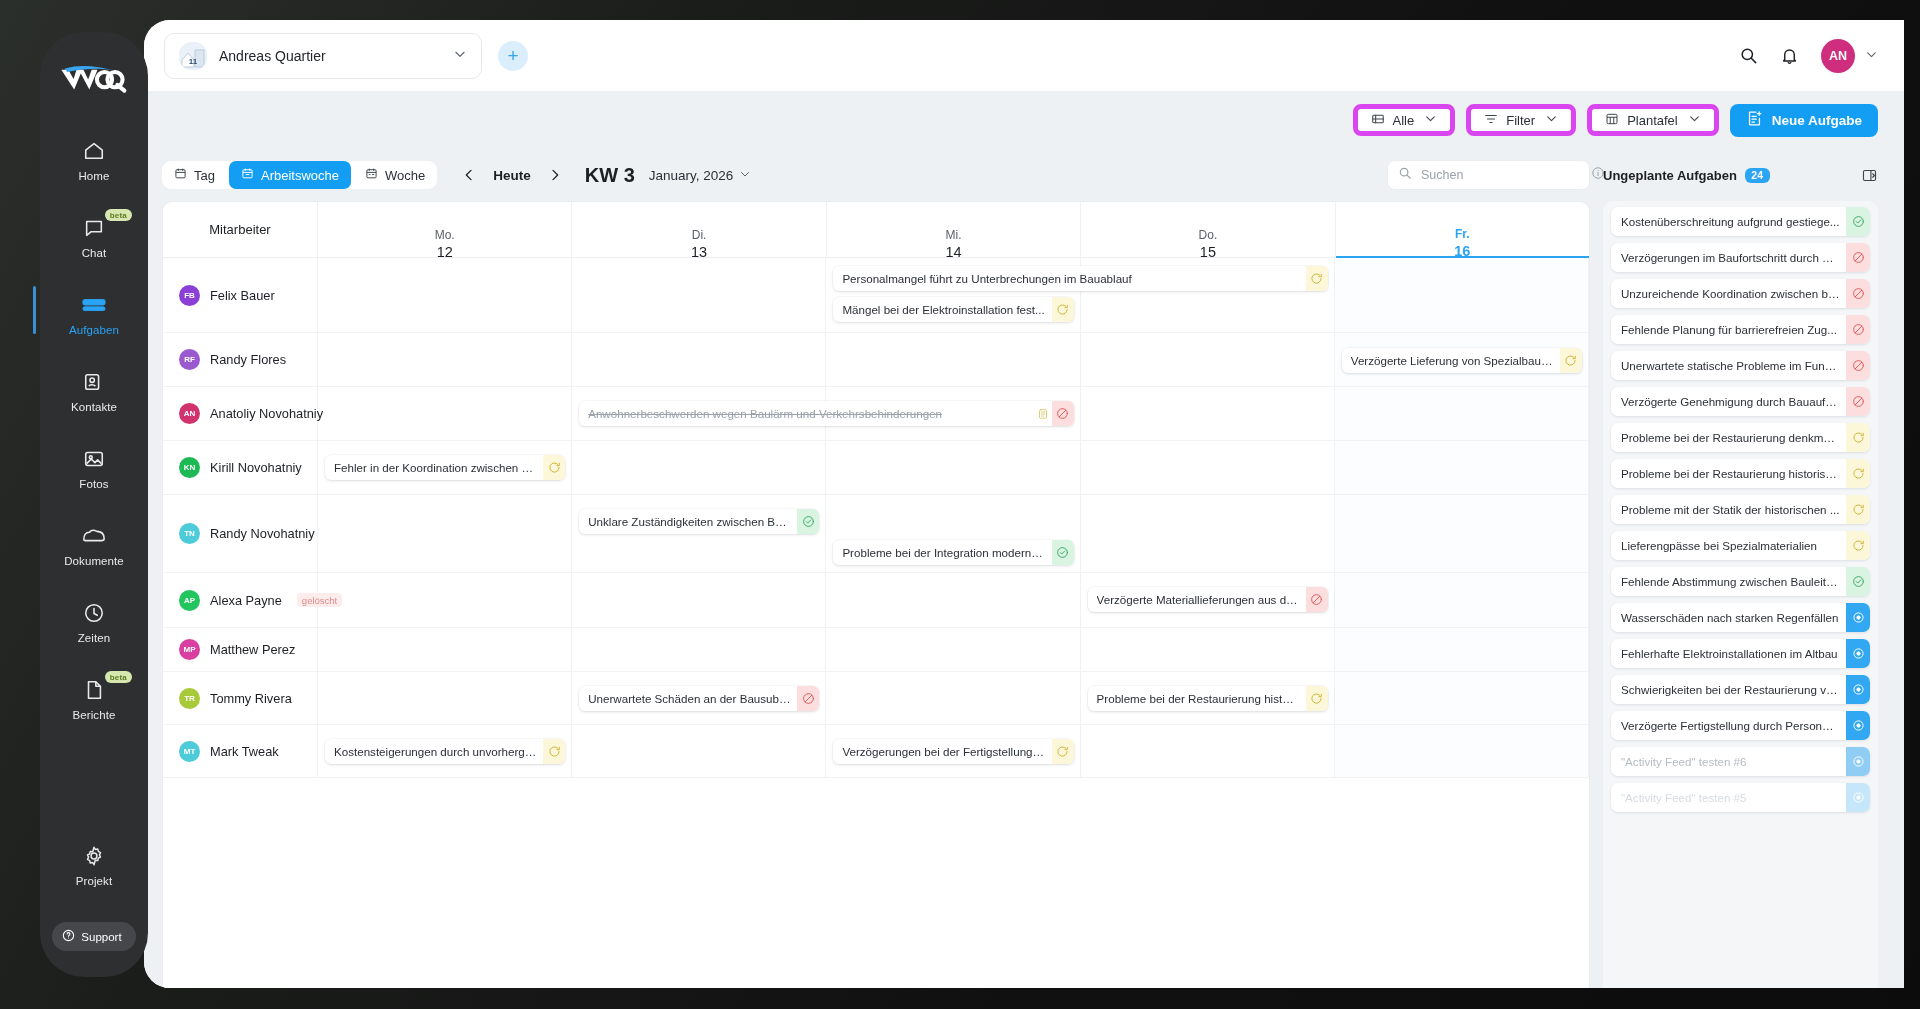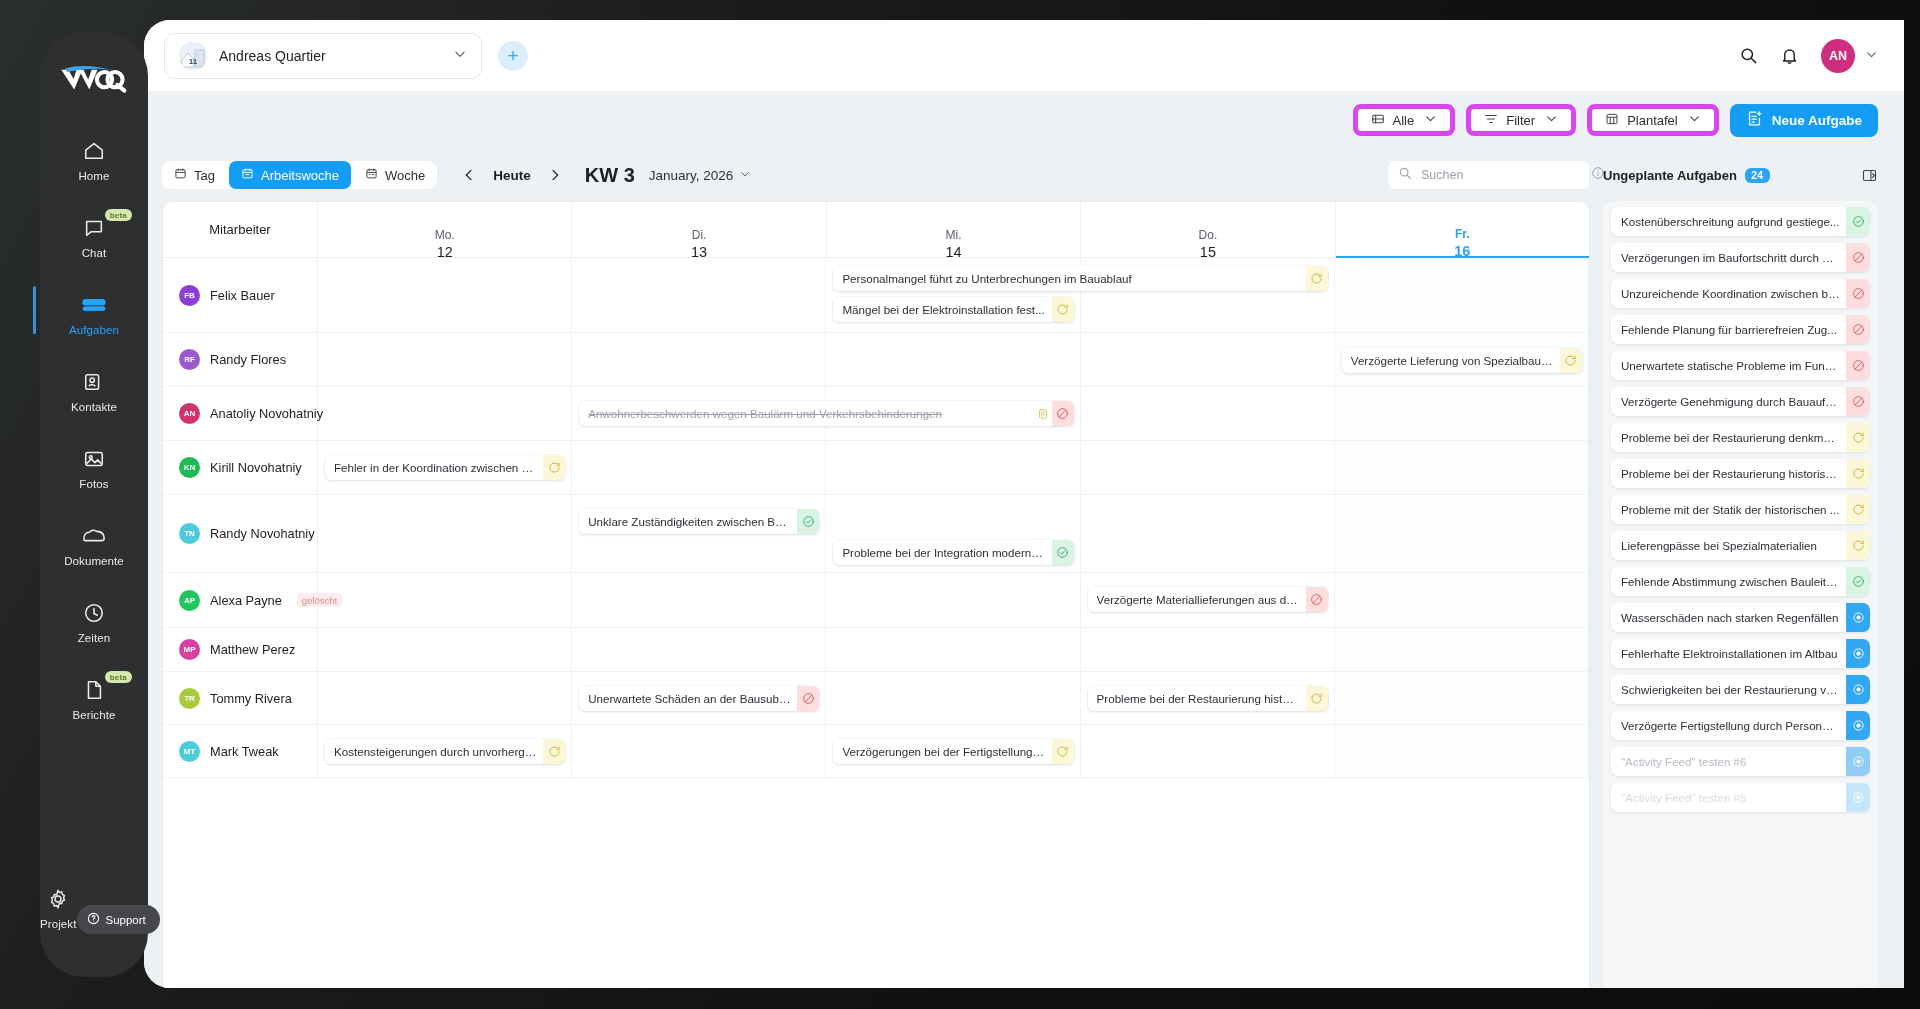--- a/index.html
+++ b/index.html
@@ -45,21 +45,21 @@
     content: ""; position: absolute; left: -7px; top: 6px;
     width: 3px; height: 48px; background: #3b8fd4; border-radius: 2px;
   }
   .beta-badge {
     position: absolute; right: 16px; top: 6px;
     background: #d6e8b0; color: #5e7b22;
     font-size: 8px; font-weight: bold;
     padding: 1.5px 5px; border-radius: 7px;
     letter-spacing: .2px;
   }
-  #nav-bottom { margin-top: auto; width: 108px; display:flex; flex-direction:row; align-items:center; padding-bottom: 26px; }
+  #nav-bottom { margin-top: auto; width: 108px; display:flex; flex-direction:column; align-items:center; padding-bottom: 26px; }
   #support-btn {
     display: flex; align-items: center; gap: 6px;
     background: #45474a; color: #fff;
     font-size: 11.5px; border-radius: 16px;
     padding: 7px 14px 7px 10px; cursor: pointer;
     margin-top: 14px;
   }
 
   
   #app {

